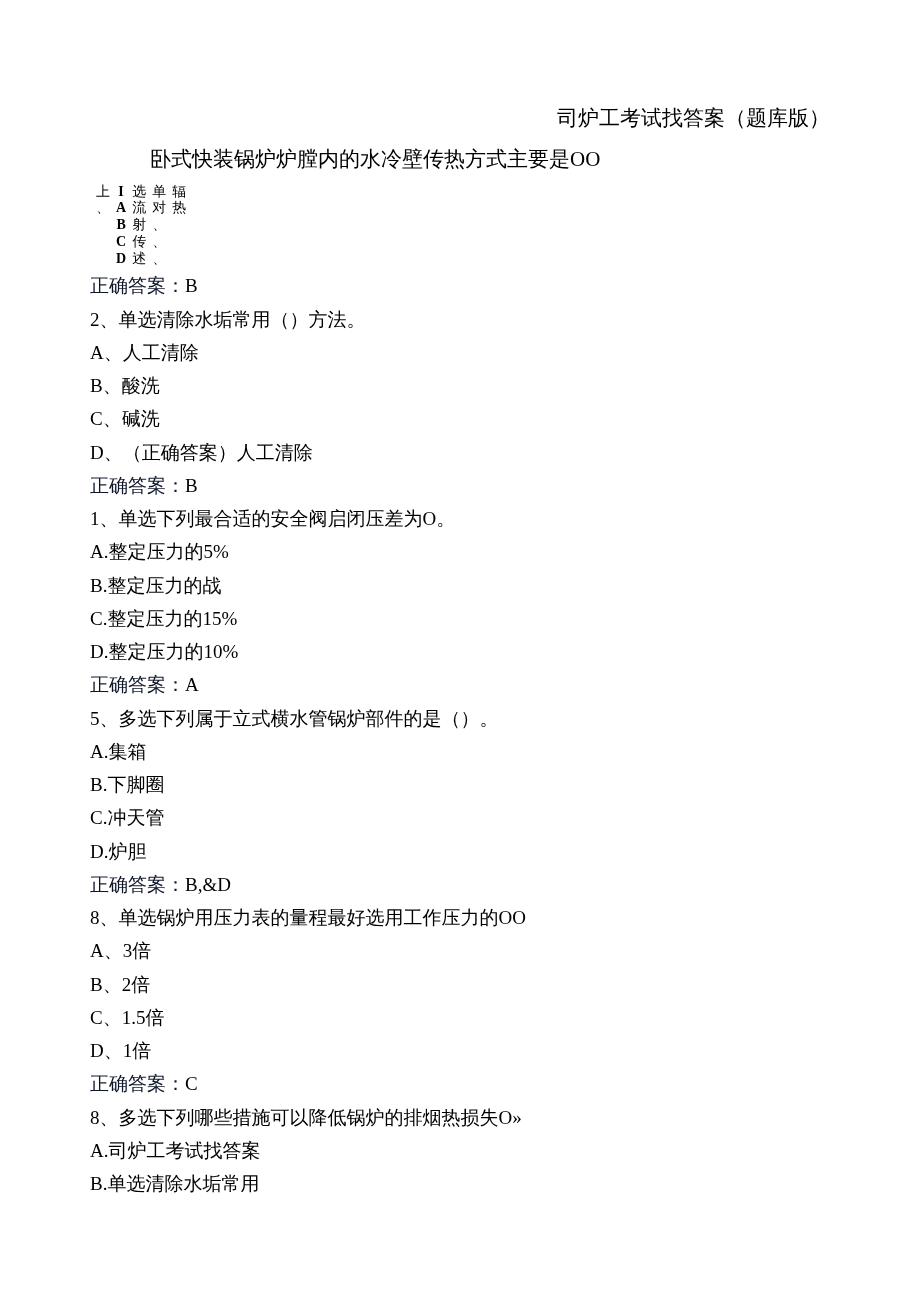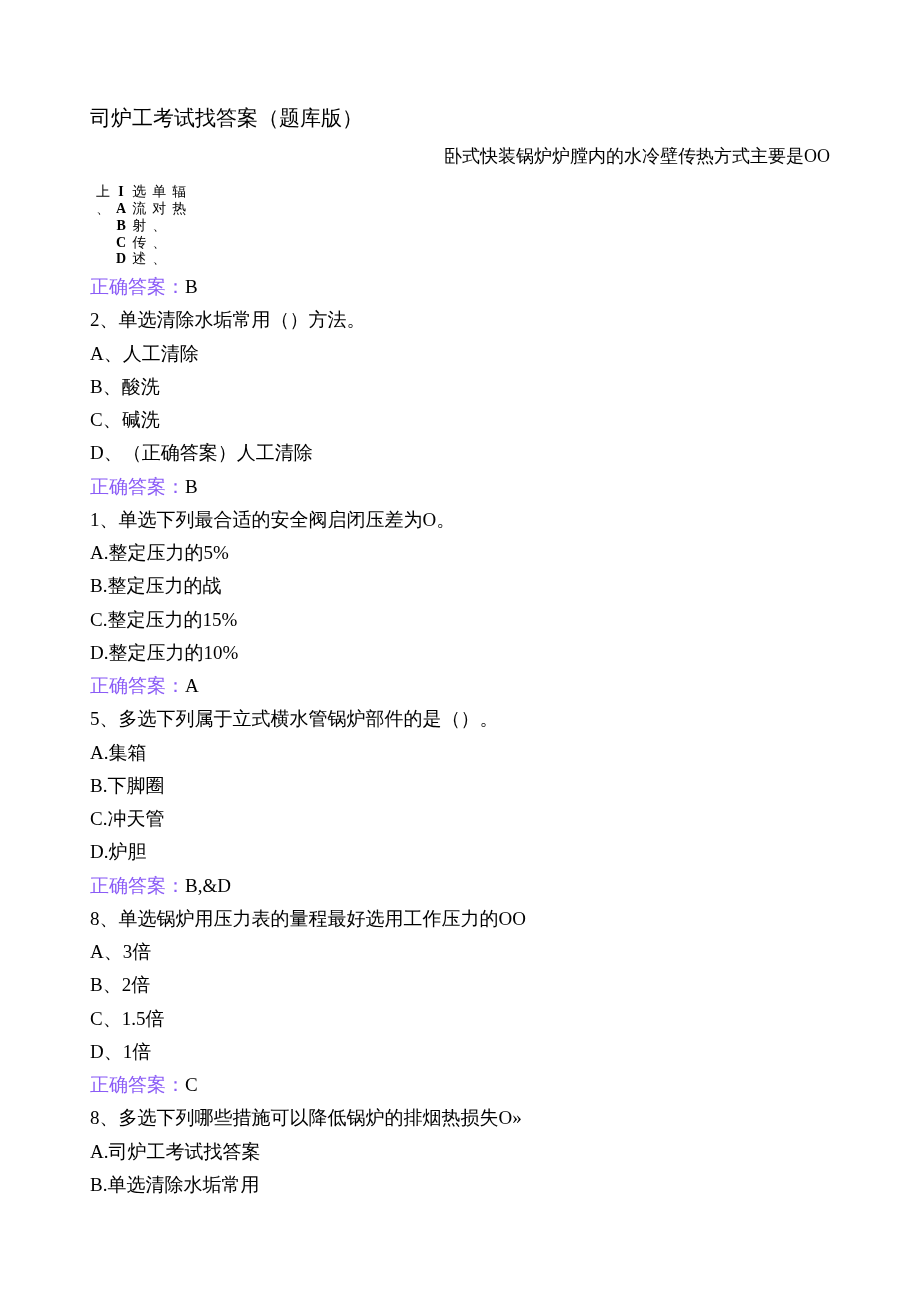--- a/index.html
+++ b/index.html
@@ -7,29 +7,29 @@
       background: #ffffff;
       margin: 0;
       padding: 100px 90px 60px 90px;
       width: 920px;
       box-sizing: border-box;
       color: #000000;
       font-size: 19px;
       line-height: 1.75;
     }
     .title {
-      text-align: left;
+      text-align: right;
       font-size: 21px;
       margin-bottom: 4px;
     }
     .subtitle {
-      text-align: right;
-      font-size: 18px;
+      text-align: left;
+      font-size: 21px;
       padding-left: 60px;
-      margin-bottom: 12px;
+      margin-bottom: 6px;
     }
     .vertical-block {
       display: flex;
       flex-direction: row;
       align-items: flex-start;
       gap: 6px;
       margin-left: 6px;
       margin-bottom: 2px;
       font-size: 14px;
       line-height: 1.2;
@@ -40,21 +40,21 @@
       align-items: center;
     }
     .vcol span {
       display: block;
     }
     .bold-vert {
       font-weight: bold;
       letter-spacing: 0;
     }
     .answer {
-      color: #8b5cf6;
+      color: #0f172a;
       text-align: right;
     }
     .line {
       margin: 0;
     }
   </style>
 </head>
 <body>
 
 <div class="title">司炉工考试找答案（题库版）</div>

